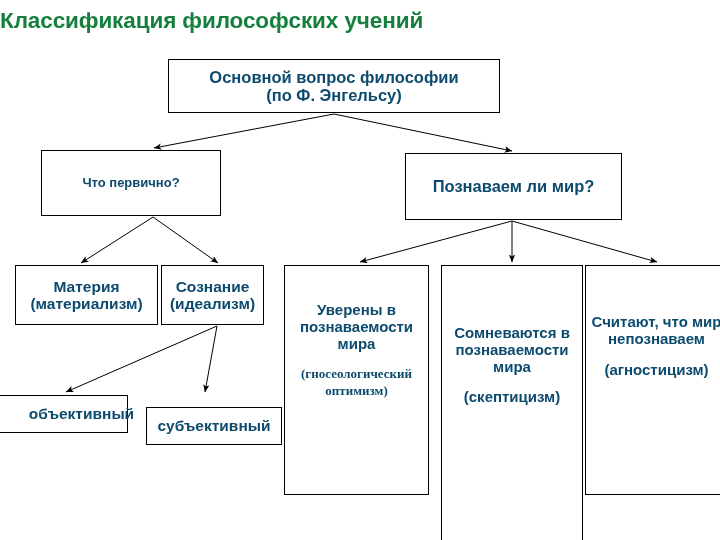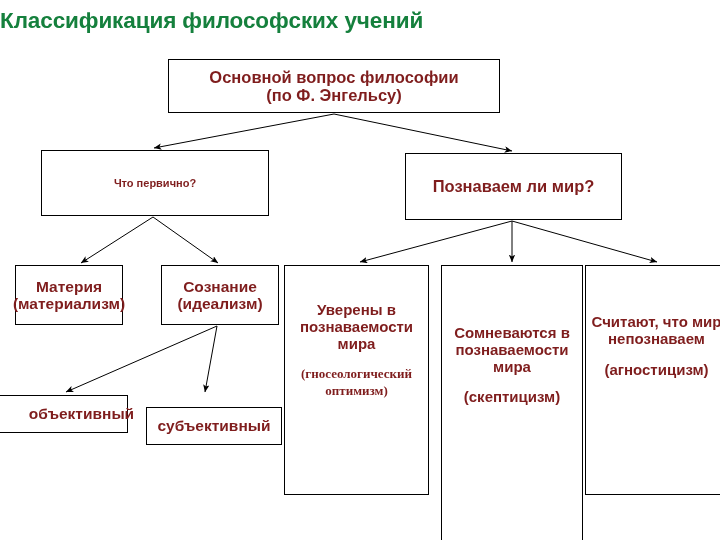--- a/index.html
+++ b/index.html
@@ -28,21 +28,21 @@
     box-sizing: border-box;
     border: 1px solid #000000;
     background: #ffffff;
     display: flex;
     flex-direction: column;
     align-items: center;
     justify-content: center;
     text-align: center;
     font-family: "Liberation Sans", sans-serif;
     font-weight: bold;
-    color: #7f1d1d;
+    color: #0c4a6e;
     line-height: 1.12;
     white-space: nowrap;
   }
   .title {
     position: absolute;
     text-align: left;
     font-family: "Liberation Sans", sans-serif;
     font-weight: bold;
     color: #15803d;
     white-space: nowrap;
@@ -59,38 +59,38 @@
   
   #node-root {
     left: 168px; top: 59px;
     width: 332px; height: 54px;
     font-size: 16.5px;
   }
 
   
   #node-primary {
     left: 41px; top: 150px;
-    width: 228px; height: 66px;
-    font-size: 11px;
+    width: 180px; height: 66px;
+    font-size: 13px;
   }
   #node-knowable {
     left: 405px; top: 153px;
     width: 217px; height: 67px;
     font-size: 16.5px;
   }
 
   
   #node-matter {
     left: 15px; top: 265px;
-    width: 108px; height: 60px;
+    width: 143px; height: 60px;
     font-size: 15.5px;
   }
   #node-consciousness {
     left: 161px; top: 265px;
-    width: 118px; height: 60px;
+    width: 103px; height: 60px;
     font-size: 15.5px;
   }
 
   
   #node-objective, #node-subjective {
     height: 38px;
     font-size: 15.5px;
     overflow: visible;
   }
   #node-objective {

